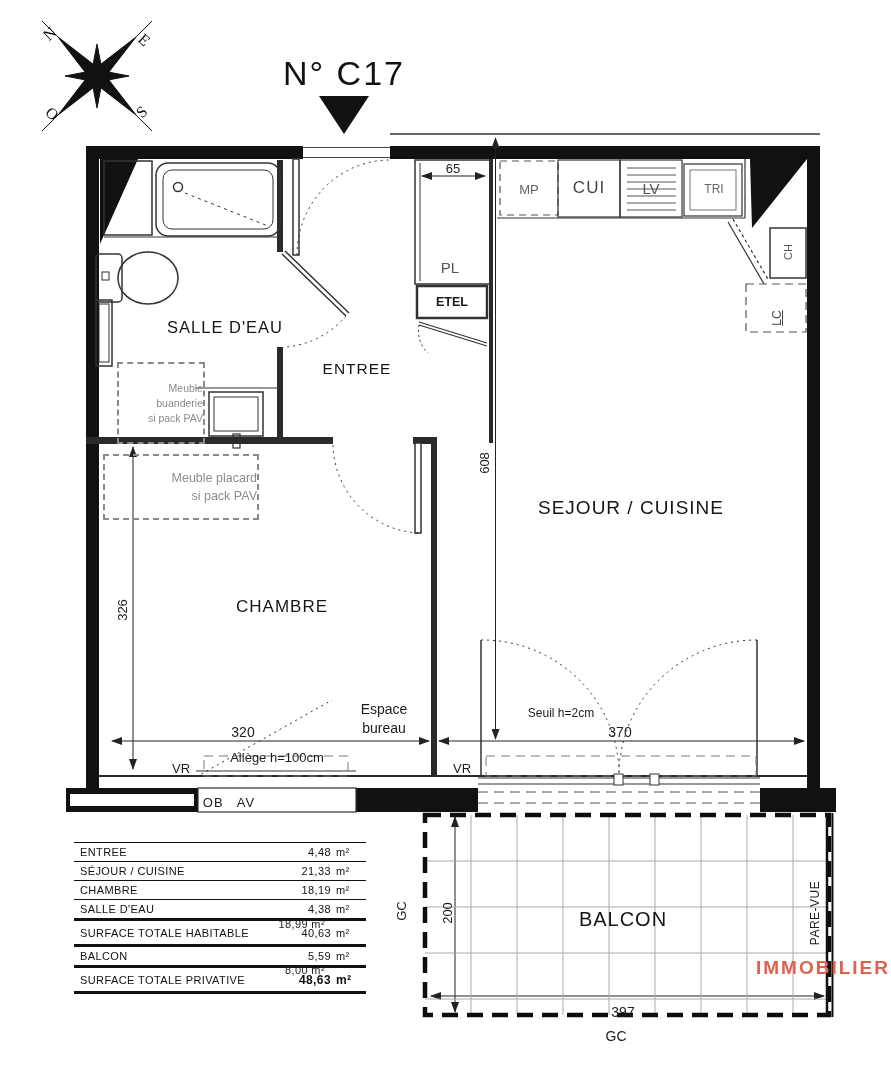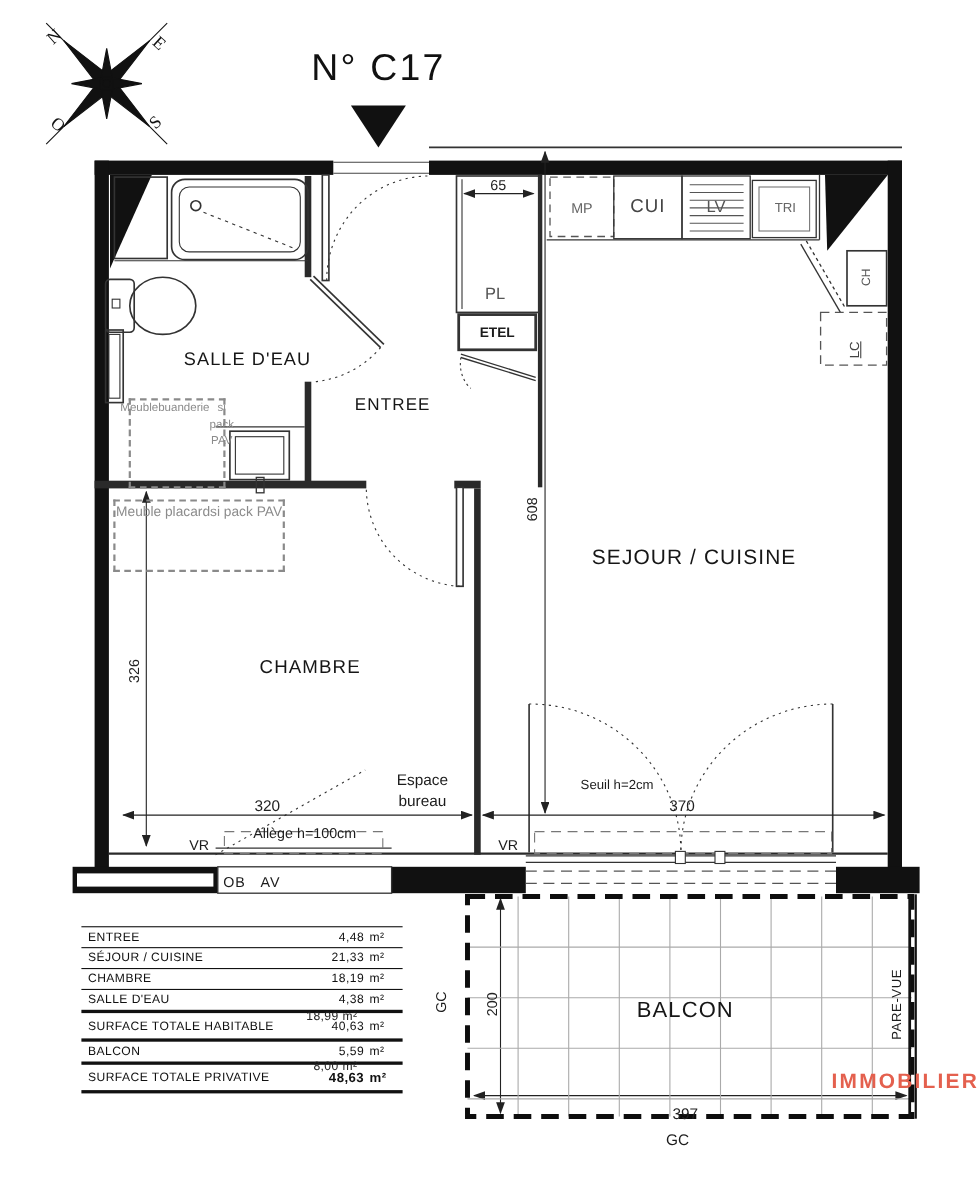--- a/index.html
+++ b/index.html
@@ -4,41 +4,41 @@
 <style>
   html,body{margin:0;padding:0;background:#fff;width:891px;height:1080px;position:relative;
     font-family:"Liberation Sans",sans-serif;overflow:hidden;}
   #plan-svg{position:absolute;left:0;top:0;}
   .lbl{position:absolute;white-space:nowrap;color:#1c1c1c;transform:translate(-50%,-50%);
     font-family:"Liberation Sans",sans-serif;}
   .rot{transform:translate(-50%,-50%) rotate(-90deg);}
   .room{letter-spacing:1px;color:#161616;}
   .gray{color:#666;}
   .dim{font-size:13px;color:#222;}
-  .annot-box{position:absolute;border:2px dashed #8a8a8a;color:#8c8c8c;text-align:center;
-    display:flex;justify-content:center;transform:none;}
+  .annot-box{position:absolute;border:2px dashed #8a8a8a;color:#8c8c8c;text-align:right;
+    display:flex;flex-direction:column;justify-content:center;transform:none;}
   .annot-box div{line-height:15px;}
   
   #area-table{position:absolute;left:74px;top:842px;width:292px;border-top:1.5px solid #111;
     border-bottom:3px solid #111;font-size:11px;color:#111;}
   .trow{display:flex;align-items:center;height:18px;letter-spacing:.4px;}
   .trow.tall{height:23px;}
   .trow.b1{border-top:1.5px solid #111;}
   .trow.b2{border-top:3px solid #111;}
   .tlabel{flex:1;text-align:left;padding-left:6px;}
   .tvalue{width:56px;text-align:right;position:relative;}
   .tunit{width:30px;text-align:left;padding-left:5px;}
   .tbold{font-weight:bold;font-size:12px;}
   .ghost{position:absolute;right:6px;top:-9px;font-weight:normal;font-size:11px;color:#222;
     white-space:nowrap;}
   
   #logo{position:absolute;left:645px;top:958px;width:245px;text-align:right;line-height:1;}
   #logo .brand{font-size:56px;color:#575c87;letter-spacing:1px;}
   #logo .tick{font-size:44px;vertical-align:12px;}
-  #logo .tagline{display:block;margin-top:16px;font-size:19px;color:#e4604e;
+  #logo .tagline{display:block;margin-top:0px;font-size:19px;color:#e4604e;
     letter-spacing:2px;font-weight:bold;}
   .title{font-size:34px;letter-spacing:2px;color:#111;font-weight:500;}
   .compass-letter{font-family:"Liberation Serif",serif;font-size:16px;color:#111;}
 </style>
 </head>
 <body>
 
 <svg id="plan-svg" width="891" height="1080" viewBox="0 0 891 1080">
   <defs>
     <marker id="arr" markerWidth="11" markerHeight="8" refX="10" refY="4" orient="auto-start-reverse">
@@ -198,21 +198,21 @@
         <line x1="425" y1="907" x2="829" y2="907"></line>
       <line x1="425" y1="953" x2="829" y2="953"></line>
         <line x1="425" y1="999" x2="829" y2="999"></line>
     </g>
     <rect x="425" y="815" width="404" height="200" stroke="#0d0d0d" stroke-width="4.5" stroke-dasharray="16 9"></rect>
     <line x1="827" y1="813" x2="827" y2="1017" stroke="#111" stroke-width="2.5"></line>
     <line x1="832.5" y1="813" x2="832.5" y2="1017" stroke="#111" stroke-width="2"></line>
   </g>
 </svg>
 
-<div class="lbl title" style="left:344px;top:62px;">N° C17</div>
+<div class="lbl title" style="left:344px;top:73px;">N° C17</div>
 
 <div class="lbl compass-letter" style="left:50px;top:34px;transform:translate(-50%,-50%) rotate(-42deg);">N</div>
 <div class="lbl compass-letter" style="left:144px;top:40px;transform:translate(-50%,-50%) rotate(42deg);">E</div>
 <div class="lbl compass-letter" style="left:142px;top:112px;transform:translate(-50%,-50%) rotate(-42deg);">S</div>
 <div class="lbl compass-letter" style="left:52px;top:114px;transform:translate(-50%,-50%) rotate(42deg);">O</div>
 
 <div class="lbl room" style="left:225px;top:327px;font-size:16.5px;">SALLE D'EAU</div>
 <div class="lbl room" style="left:357px;top:369px;font-size:15.5px;">ENTREE</div>
 <div class="lbl room" style="left:631px;top:508px;font-size:19px;">SEJOUR / CUISINE</div>
 <div class="lbl room" style="left:282px;top:607px;font-size:17px;">CHAMBRE</div>

